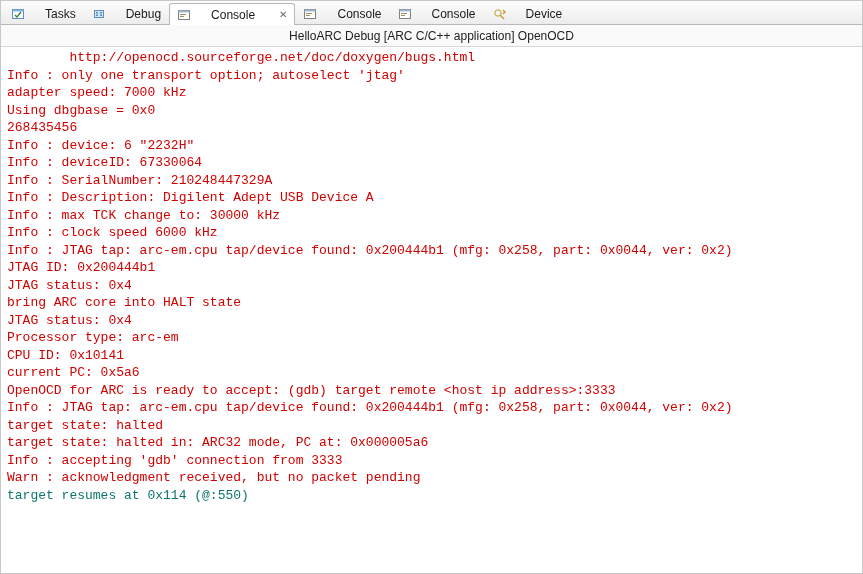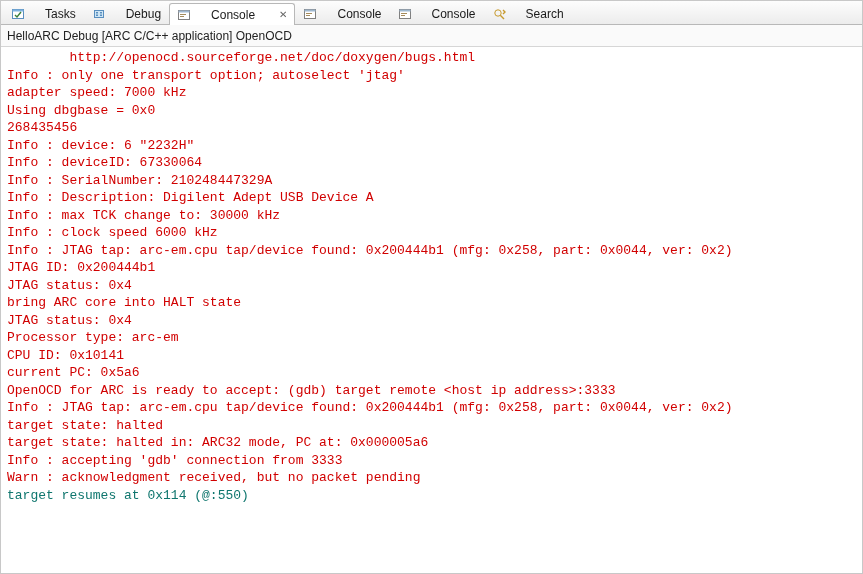--- a/index.html
+++ b/index.html
@@ -43,20 +43,21 @@
   }
   .tab .icon svg { display: block; }
   .subheader {
     height: 22px;
     display: flex;
     align-items: center;
     padding: 0 6px;
     border-bottom: 1px solid #d6d6d6;
     background: #fafafa;
     color: #222;
+    justify-content: center;
   }
   .console {
     font-family: Consolas, "Courier New", monospace;
     font-size: 13px;
     line-height: 17.5px;
     padding: 2px 6px 4px 6px;
     white-space: pre;
     overflow: hidden;
     color: #000;
   }
@@ -129,21 +130,21 @@
       <span>Console</span>
     </div>
     <div class="tab">
       <span class="icon">
         <svg width="14" height="14" viewBox="0 0 14 14">
           <circle cx="6" cy="6" r="3.2" fill="none" stroke="#c79a2e" stroke-width="1"></circle>
           <path d="M8.3 8.3 L12 12" fill="none" stroke="#c79a2e" stroke-width="1.4"></path>
           <path d="M11 3 L13 5 L11 7" fill="none" stroke="#c79a2e" stroke-width="1.4"></path>
         </svg>
       </span>
-      <span>Search</span>
+      <span>Device</span>
     </div>
   </div>
 
 <div class="subheader">
   <span>HelloARC Debug [ARC C/C++ application] OpenOCD</span>
 </div>
 
 <div class="console" id="console"><div class="err">        http://openocd.sourceforge.net/doc/doxygen/bugs.html</div><div class="err">Info : only one transport option; autoselect 'jtag'</div><div class="err">adapter speed: 7000 kHz</div><div class="err">Using dbgbase = 0x0</div><div class="err">268435456</div><div class="err">Info : device: 6 "2232H"</div><div class="err">Info : deviceID: 67330064</div><div class="err">Info : SerialNumber: 210248447329A</div><div class="err">Info : Description: Digilent Adept USB Device A</div><div class="err">Info : max TCK change to: 30000 kHz</div><div class="err">Info : clock speed 6000 kHz</div><div class="err">Info : JTAG tap: arc-em.cpu tap/device found: 0x200444b1 (mfg: 0x258, part: 0x0044, ver: 0x2)</div><div class="err">JTAG ID: 0x200444b1</div><div class="err">JTAG status: 0x4</div><div class="err">bring ARC core into HALT state</div><div class="err">JTAG status: 0x4</div><div class="err">Processor type: arc-em</div><div class="err">CPU ID: 0x10141</div><div class="err">current PC: 0x5a6</div><div class="err">OpenOCD for ARC is ready to accept: (gdb) target remote &lt;host ip address&gt;:3333</div><div class="err">Info : JTAG tap: arc-em.cpu tap/device found: 0x200444b1 (mfg: 0x258, part: 0x0044, ver: 0x2)</div><div class="err">target state: halted</div><div class="err">target state: halted in: ARC32 mode, PC at: 0x000005a6</div><div class="err">Info : accepting 'gdb' connection from 3333</div><div class="err">Warn : acknowledgment received, but no packet pending</div><div class="out">target resumes at 0x114 (@:550)</div></div>
 
 </body></html>

